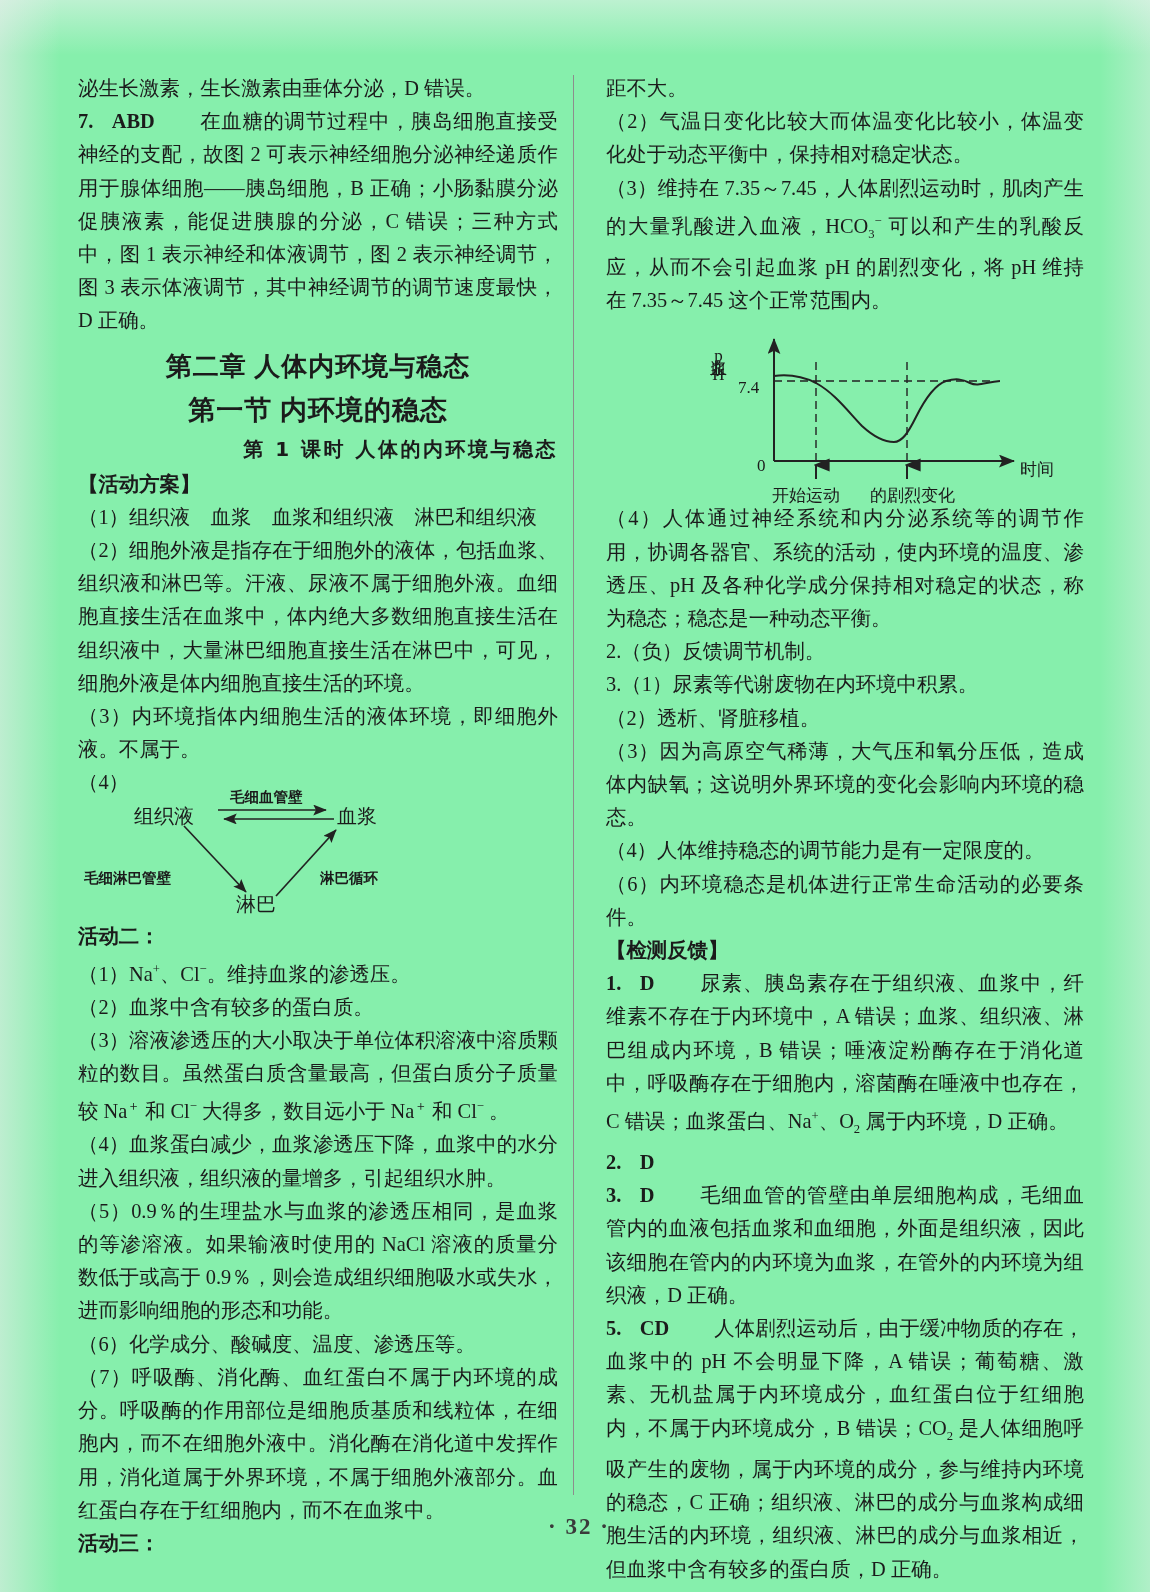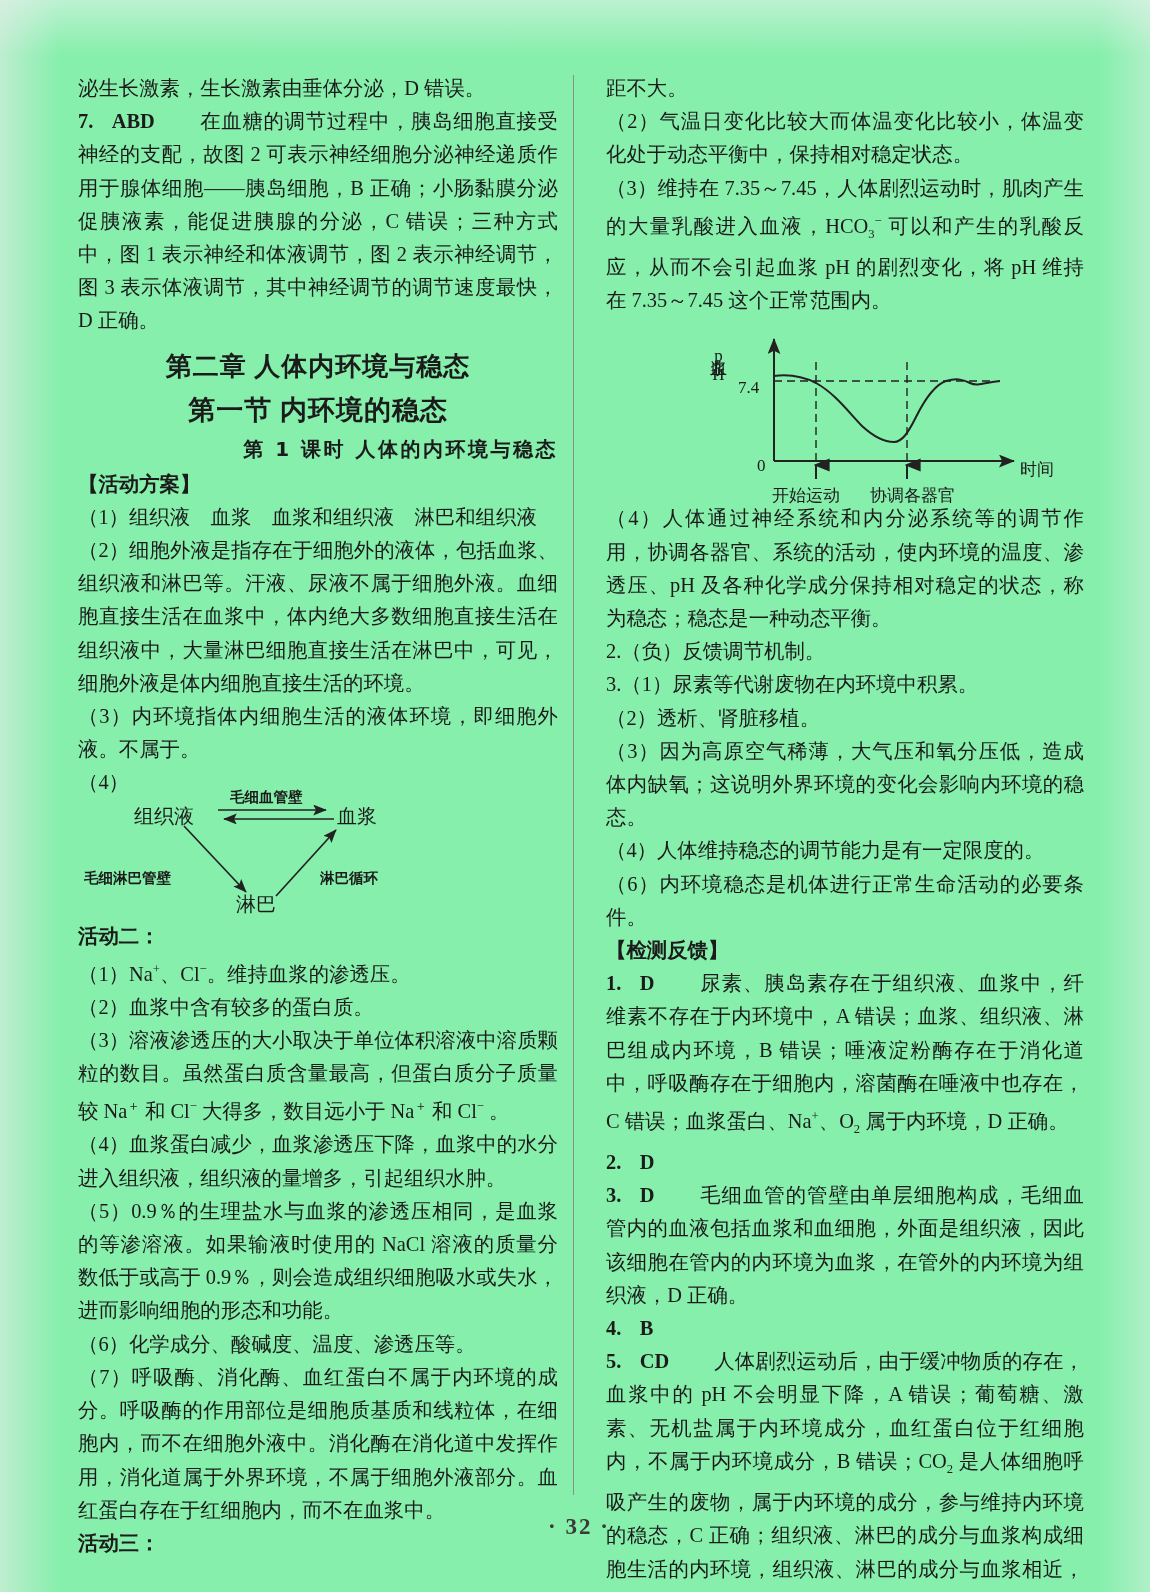--- a/index.html
+++ b/index.html
@@ -290,21 +290,21 @@
                    C284,66 292,61 306,60" fill="none" stroke="#222" stroke-width="2"></path>
 
           <line x1="122" y1="158" x2="122" y2="144" stroke="#222" stroke-width="2" marker-end="url(#upArr)"></line>
           <line x1="213" y1="158" x2="213" y2="144" stroke="#222" stroke-width="2" marker-end="url(#upArr)"></line>
         </svg>
 
         <span class="chart-tick" style="left:44px; top:50px;">7.4</span>
         <span class="chart-tick" style="left:63px; top:128px;">0</span>
         <span class="chart-axis-label" style="left:326px; top:140px;">时间</span>
         <span class="chart-anno" style="left:78px; top:158px;">开始运动</span>
-        <span class="chart-anno" style="left:176px; top:158px;">协调各器官</span>
+        <span class="chart-anno" style="left:176px; top:158px;">的剧烈变化</span>
       </div>
 
       <p class="para">（4）人体通过神经系统和内分泌系统等的调节作用，协调各器官、系统的活动，使内环境的温度、渗透压、pH 及各种化学成分保持相对稳定的状态，称为稳态；稳态是一种动态平衡。</p>
       <p class="para">2.（负）反馈调节机制。</p>
       <p class="para">3.（1）尿素等代谢废物在内环境中积累。</p>
       <p class="para">（2）透析、肾脏移植。</p>
       <p class="para">（3）因为高原空气稀薄，大气压和氧分压低，造成体内缺氧；这说明外界环境的变化会影响内环境的稳态。</p>
       <p class="para">（4）人体维持稳态的调节能力是有一定限度的。</p>
       <p class="para">（6）内环境稳态是机体进行正常生命活动的必要条件。</p>
 
@@ -315,23 +315,20 @@
       </p>
 
       <p class="para">
         <span class="num">2.</span><span class="sp"></span><span class="bold">D</span>
       </p>
 
       <p class="para">
         <span class="num">3.</span><span class="sp"></span><span class="bold">D</span><span class="wide-space"></span><span>毛细血管的管壁由单层细胞构成，毛细血管内的血液包括血浆和血细胞，外面是组织液，因此该细胞在管内的内环境为血浆，在管外的内环境为组织液，D 正确。</span>
       </p>
 
-      <p class="para">
-        <span class="num">4.</span><span class="sp"></span><span class="bold">B</span>
-      </p>
 
       <p class="para">
         <span class="num">5.</span><span class="sp"></span><span class="bold">CD</span><span class="wide-space"></span><span>人体剧烈运动后，由于缓冲物质的存在，血浆中的 pH 不会明显下降，A 错误；葡萄糖、激素、无机盐属于内环境成分，血红蛋白位于红细胞内，不属于内环境成分，B 错误；CO</span><sub>2</sub><span> 是人体细胞呼吸产生的废物，属于内环境的成分，参与维持内环境的稳态，C 正确；组织液、淋巴的成分与血浆构成细胞生活的内环境，组织液、淋巴的成分与血浆相近，但血浆中含有较多的蛋白质，D 正确。</span>
       </p>
 
     </div>
   </div>
 
   <div class="page-number">· 32 ·</div>
 </div>

